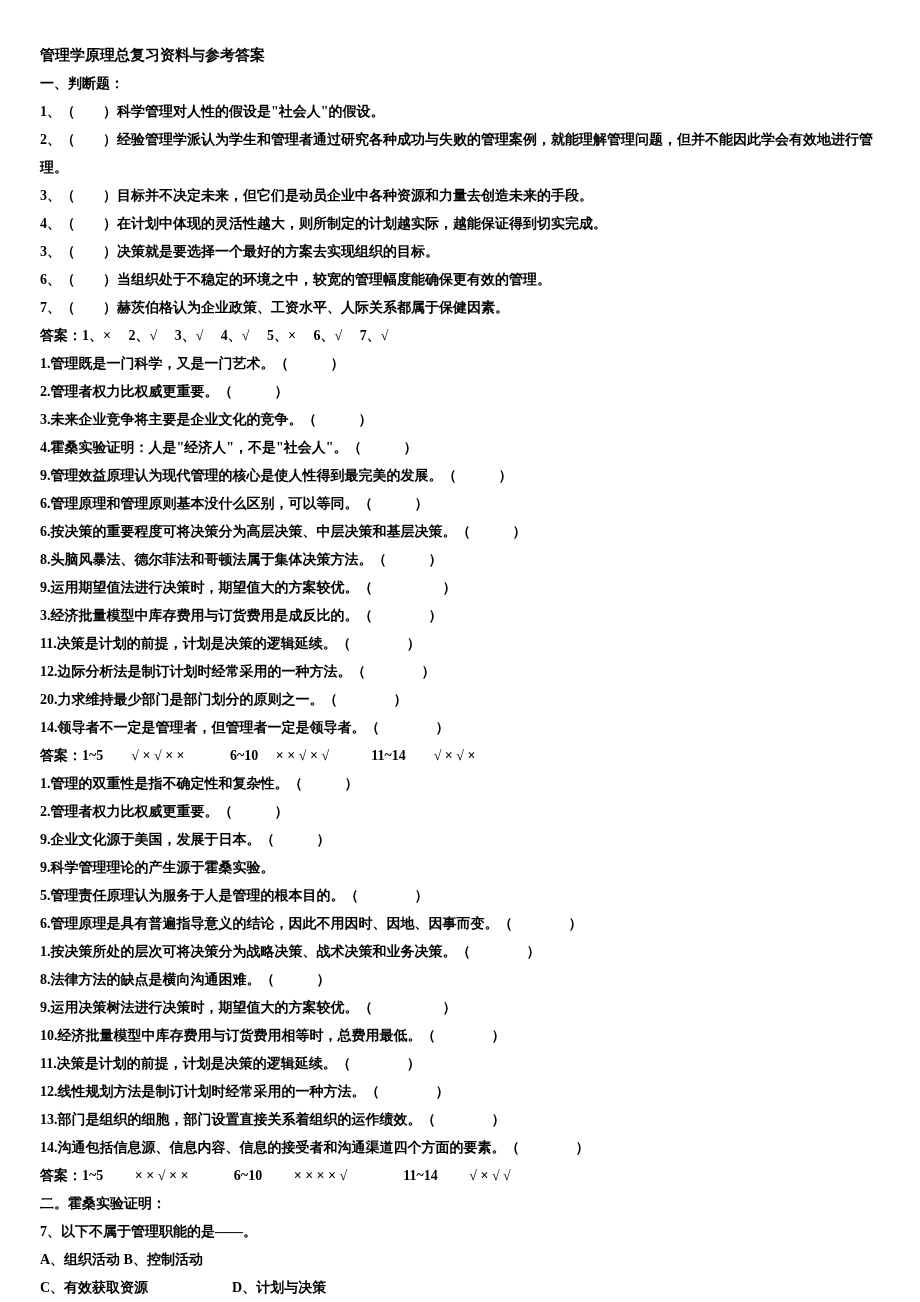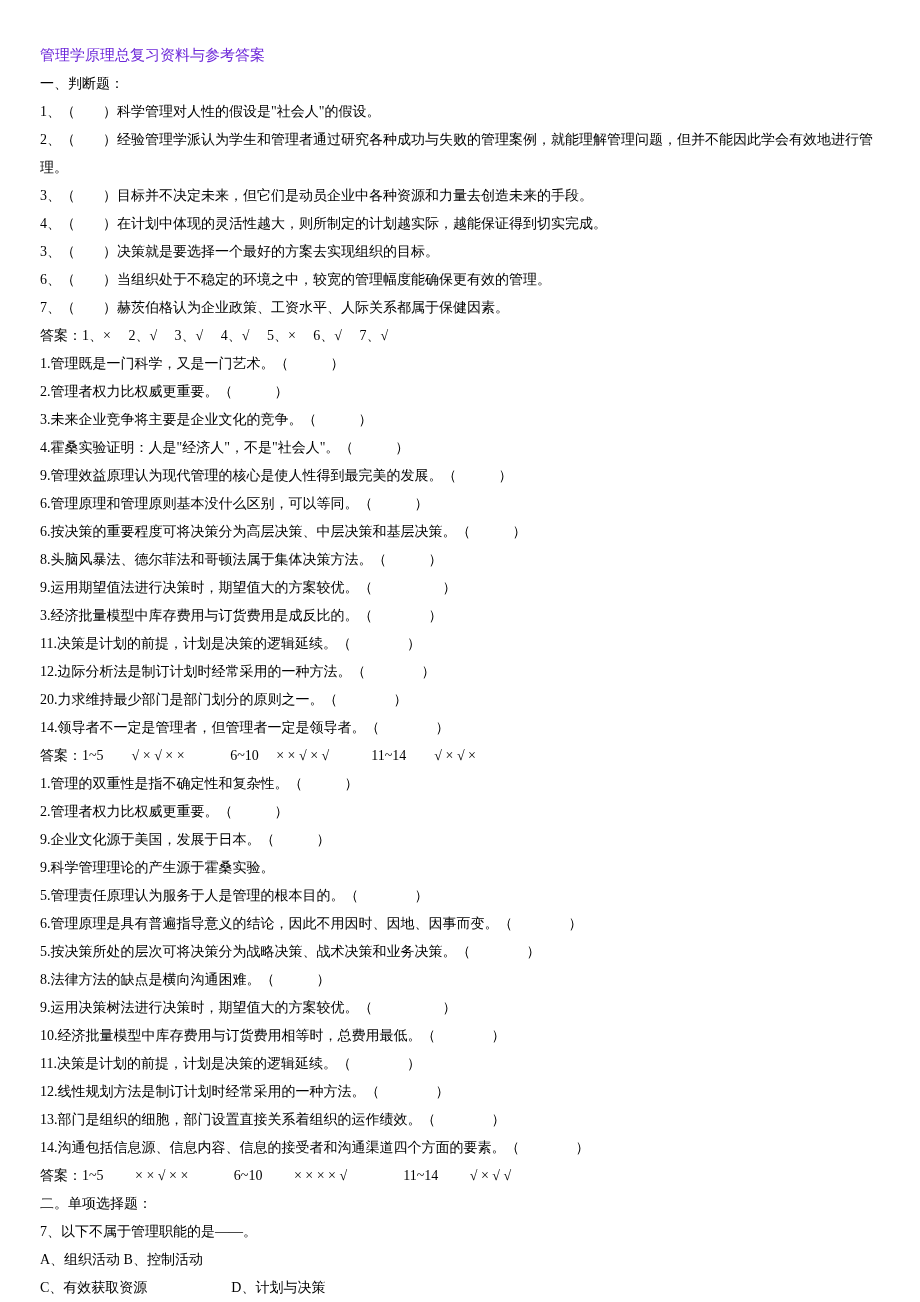--- a/index.html
+++ b/index.html
@@ -7,26 +7,27 @@
     font-size: 14px;
     line-height: 2.0;
     color: #000;
     margin: 0;
     padding: 40px 40px 40px 40px;
     background: #fff;
     width: 920px;
     box-sizing: border-box;
   }
   .title {
-    color: #6d28d9;
-    font-weight: normal;
+    color: #000000;
+    font-weight: bold;
     font-size: 15px;
   }
   .line {
     white-space: pre-wrap;
+    font-weight: bold;
   }
 </style>
 </head>
 <body>
 
 <div class="title">管理学原理总复习资料与参考答案</div>
 <div class="line">一、判断题：</div>
 <div class="line">1、（　　）科学管理对人性的假设是"社会人"的假设。</div>
 <div class="line">2、（　　）经验管理学派认为学生和管理者通过研究各种成功与失败的管理案例，就能理解管理问题，但并不能因此学会有效地进行管理。</div>
 <div class="line">3、（　　）目标并不决定未来，但它们是动员企业中各种资源和力量去创造未来的手段。</div>
@@ -49,25 +50,25 @@
 <div class="line">12.边际分析法是制订计划时经常采用的一种方法。（　　　　）</div>
 <div class="line">20.力求维持最少部门是部门划分的原则之一。（　　　　）</div>
 <div class="line">14.领导者不一定是管理者，但管理者一定是领导者。（　　　　）</div>
 <div class="line">答案：1~5　　√ × √ × ×　　　 6~10　 × × √ × √　　　11~14　　√ × √ ×</div>
 <div class="line">1.管理的双重性是指不确定性和复杂性。（　　　）</div>
 <div class="line">2.管理者权力比权威更重要。（　　　）</div>
 <div class="line">9.企业文化源于美国，发展于日本。（　　　）</div>
 <div class="line">9.科学管理理论的产生源于霍桑实验。</div>
 <div class="line">5.管理责任原理认为服务于人是管理的根本目的。（　　　　）</div>
 <div class="line">6.管理原理是具有普遍指导意义的结论，因此不用因时、因地、因事而变。（　　　　）</div>
-<div class="line">5.按决策所处的层次可将决策分为战略决策、战术决策和业务决策。（　　　　）</div>
+<div class="line">1.按决策所处的层次可将决策分为战略决策、战术决策和业务决策。（　　　　）</div>
 <div class="line">8.法律方法的缺点是横向沟通困难。（　　　）</div>
 <div class="line">9.运用决策树法进行决策时，期望值大的方案较优。（　　　　　）</div>
 <div class="line">10.经济批量模型中库存费用与订货费用相等时，总费用最低。（　　　　）</div>
 <div class="line">11.决策是计划的前提，计划是决策的逻辑延续。（　　　　）</div>
 <div class="line">12.线性规划方法是制订计划时经常采用的一种方法。（　　　　）</div>
 <div class="line">13.部门是组织的细胞，部门设置直接关系着组织的运作绩效。（　　　　）</div>
 <div class="line">14.沟通包括信息源、信息内容、信息的接受者和沟通渠道四个方面的要素。（　　　　）</div>
 <div class="line">答案：1~5　　 × × √ × ×　　　 6~10　　 × × × × √　　　　11~14　　 √ × √ √</div>
-<div class="line">二。单项选择题：</div>
+<div class="line">二。霍桑实验证明：</div>
 <div class="line">7、以下不属于管理职能的是——。</div>
 <div class="line">A、组织活动 B、控制活动</div>
 <div class="line">C、有效获取资源　　　　　　D、计划与决策</div>
 
 </body></html>

